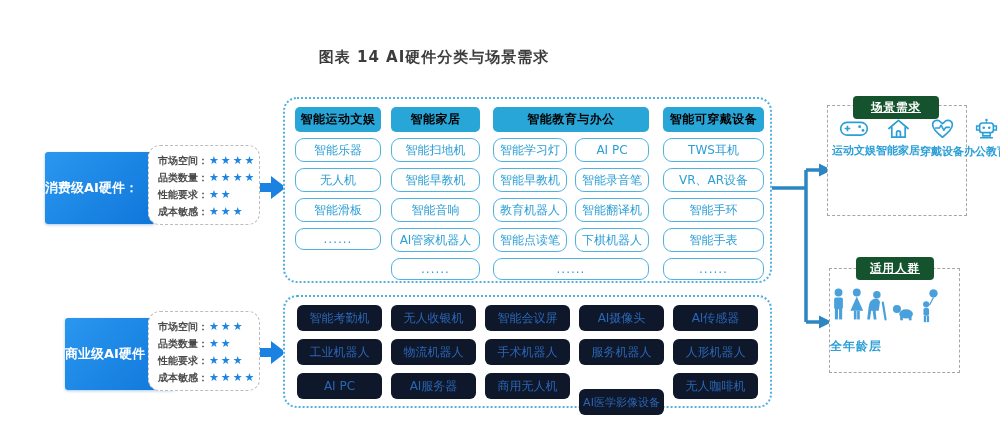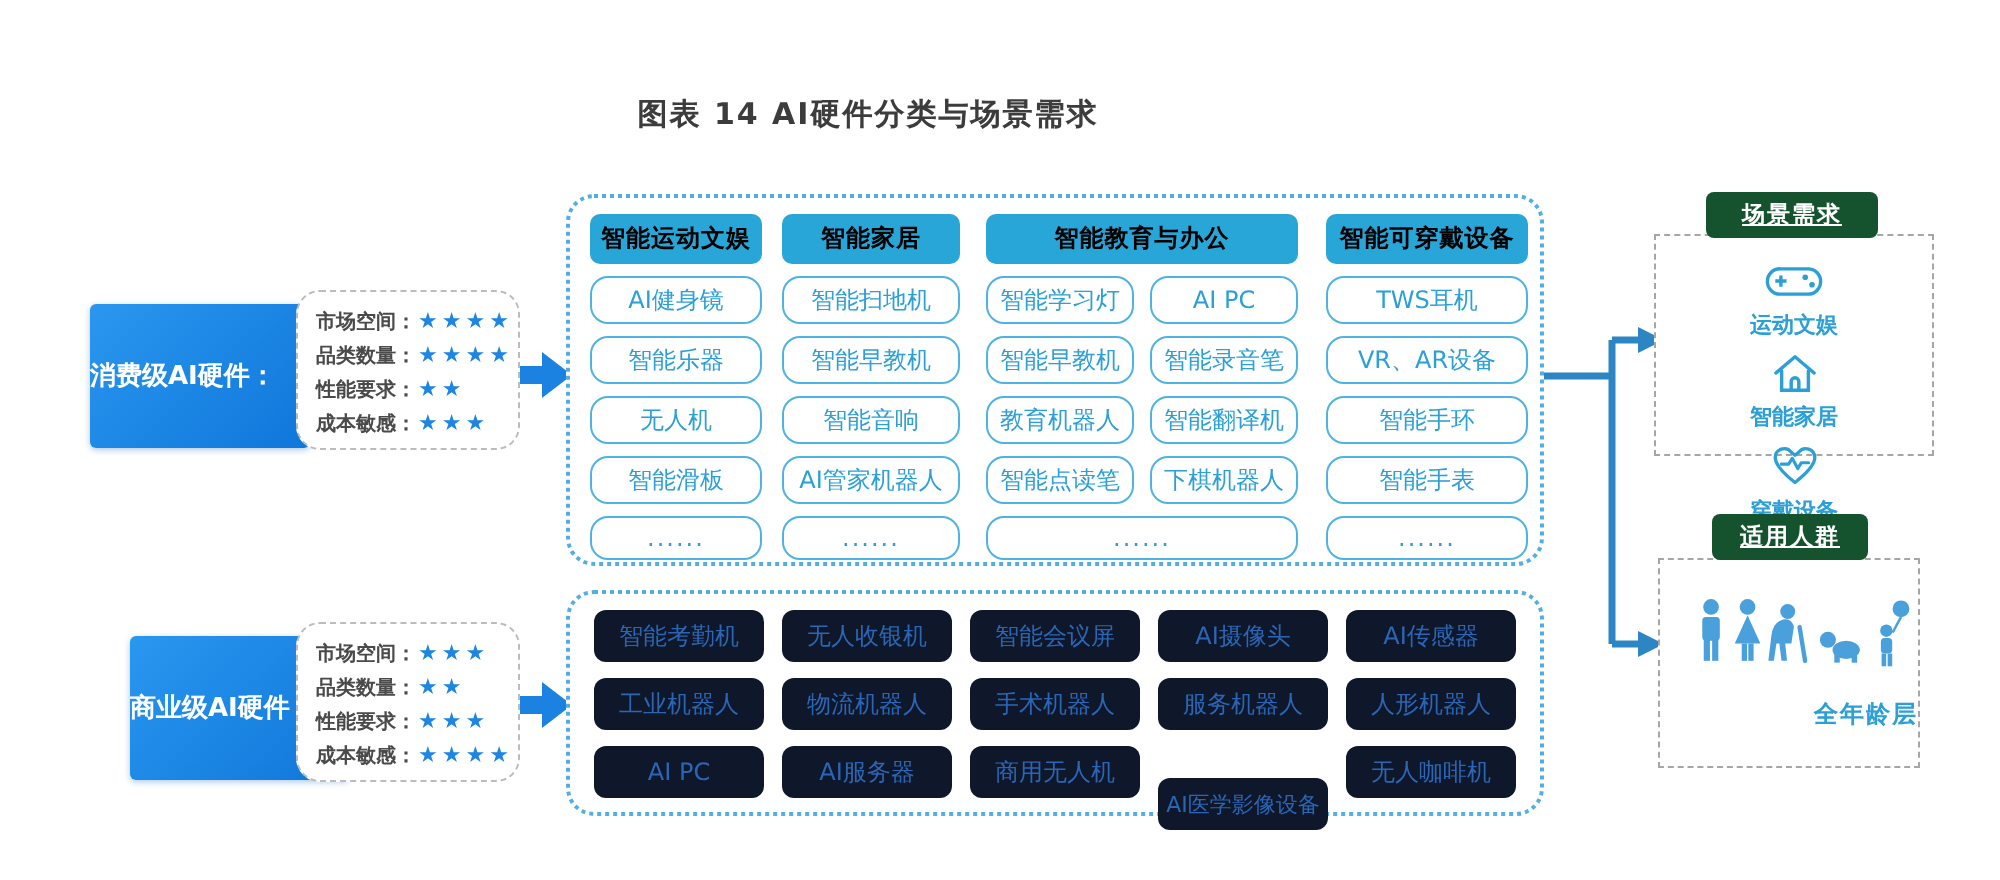--- a/index.html
+++ b/index.html
@@ -62,29 +62,29 @@
     display:flex; align-items:center; justify-content:center; white-space:nowrap;
   }
 
   
   .tag {
     background:#14532d; border-radius:4px; color:#fff; font-size:11.5px; font-weight:bold;
     display:flex; align-items:center; justify-content:center; z-index:2; letter-spacing:1px;text-decoration:underline;
   }
   .dashed-box { border:1px dashed #a6a6a6; background:#fff; }
   .scene-grid {
-    left:827px; top:117px; width:140px; height:111px;
-    display:grid; grid-template-columns:1fr; row-gap:6px;
+    left:827px; top:105px; width:140px; height:111px;
+    display:grid; grid-template-columns:1fr 1fr 1fr 1fr; row-gap:6px;
     padding:12px 4px 8px 4px; align-items:start;
   }
   .scene-item { display:flex; flex-direction:column; align-items:center; gap:4px; }
   .scene-label { font-size:11px; font-weight:600; color:#2b9fd6; white-space:nowrap; }
 
-  .aud-box { left:829px; top:279px; width:131px; height:105px;
-    display:flex; flex-direction:column; align-items:flex-end; justify-content:center; gap:9px; }
+  .aud-box { left:829px; top:268px; width:131px; height:105px;
+    display:flex; flex-direction:column; align-items:flex-start; justify-content:center; gap:9px; }
   .aud-label { font-size:12px; font-weight:600; color:#2b9fd6; letter-spacing:1px; }
 
   svg { display:block; }
   .overlay { left:0; top:0; pointer-events:none; }
 </style>
 </head>
 <body>
 
 <div class="abs title">图表 14 AI硬件分类与场景需求</div>
 
@@ -139,21 +139,20 @@
   </div>
   <div class="rating-row">
     <span class="rating-label">成本敏感：</span>
     <span class="rating-stars">★★★★</span>
   </div>
 </div>
 
 <div class="abs pool pool-top">
   <div class="col" style="left:10px; width:86px;">
     <div class="hdr">智能运动文娱</div>
-    <div class="chip">AI健身镜</div>
     <div class="chip">智能乐器</div>
     <div class="chip">无人机</div>
     <div class="chip">智能滑板</div>
     <div class="chip dots">......</div>
   </div>
   <div class="col" style="left:106px; width:89px;">
     <div class="hdr">智能家居</div>
     <div class="chip">智能扫地机</div>
     <div class="chip">智能早教机</div>
     <div class="chip">智能音响</div>

